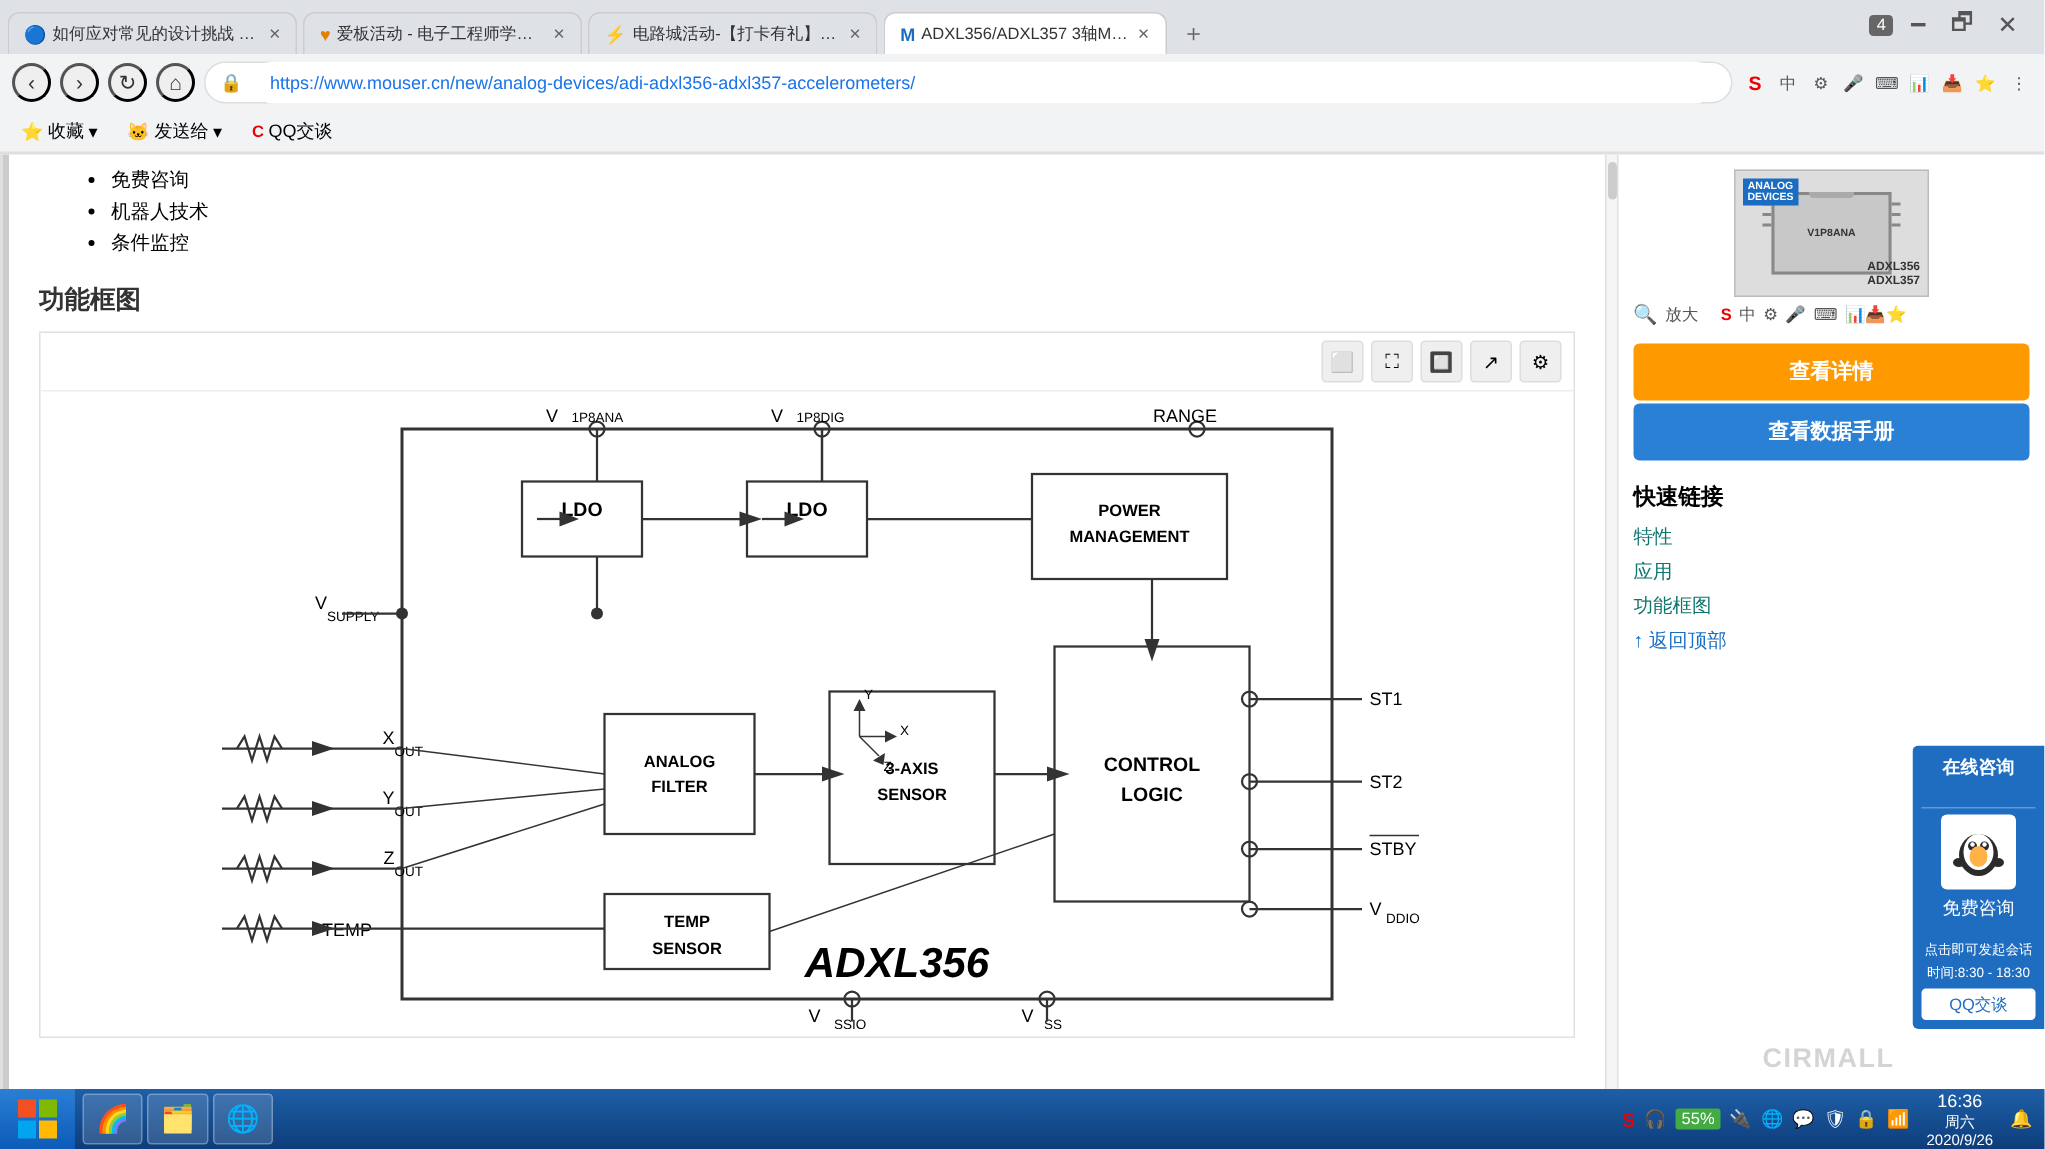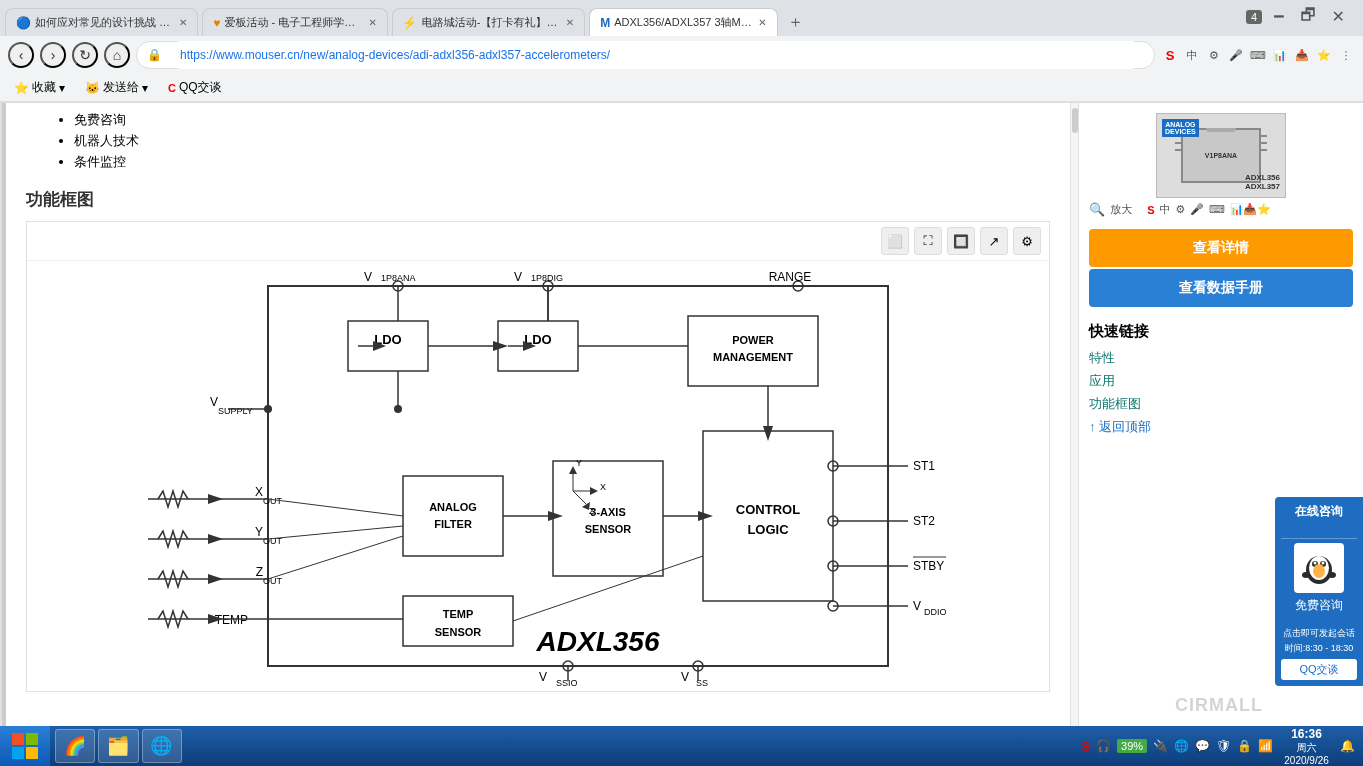--- a/index.html
+++ b/index.html
@@ -400,27 +400,27 @@
     <div class="taskbar-app">
       <span style="font-size:18px; color:#1a6dc0;">🌐</span>
     </div>
   </div>
 
   <div style="flex:1;"></div>
 
   <div style="display:flex; align-items:center; gap:6px; padding:0 8px; color:#fff; font-size:11px;">
     <span style="font-size:13px; color:#e00; font-weight:bold; cursor:pointer;">S</span>
     <span style="font-size:12px; cursor:pointer;">🎧</span>
-    <span style="font-size:11px; background:#4a4; padding:1px 4px; border-radius:2px; color:#fff;">39%</span>
+    <span style="font-size:11px; background:#4a4; padding:1px 4px; border-radius:2px; color:#fff;">55%</span>
     <span style="font-size:12px;">🔌</span>
     <span style="font-size:12px; cursor:pointer;">🌐</span>
     <span style="font-size:12px; cursor:pointer;">💬</span>
     <span style="font-size:12px; cursor:pointer;">🛡</span>
     <span style="font-size:12px; cursor:pointer;">🔒</span>
     <span style="font-size:12px;">📶</span>
     <div style="text-align:center; cursor:pointer; min-width:55px;">
-      <div style="font-size:12px; font-weight:bold;">16:36</div>
+      <div style="font-size:12px; font-weight:normal;">16:36</div>
       <div style="font-size:10px;">周六</div>
       <div style="font-size:10px;">2020/9/26</div>
     </div>
     <span style="font-size:12px; cursor:pointer;">🔔</span>
   </div>
 </div>
 
 </body></html>

